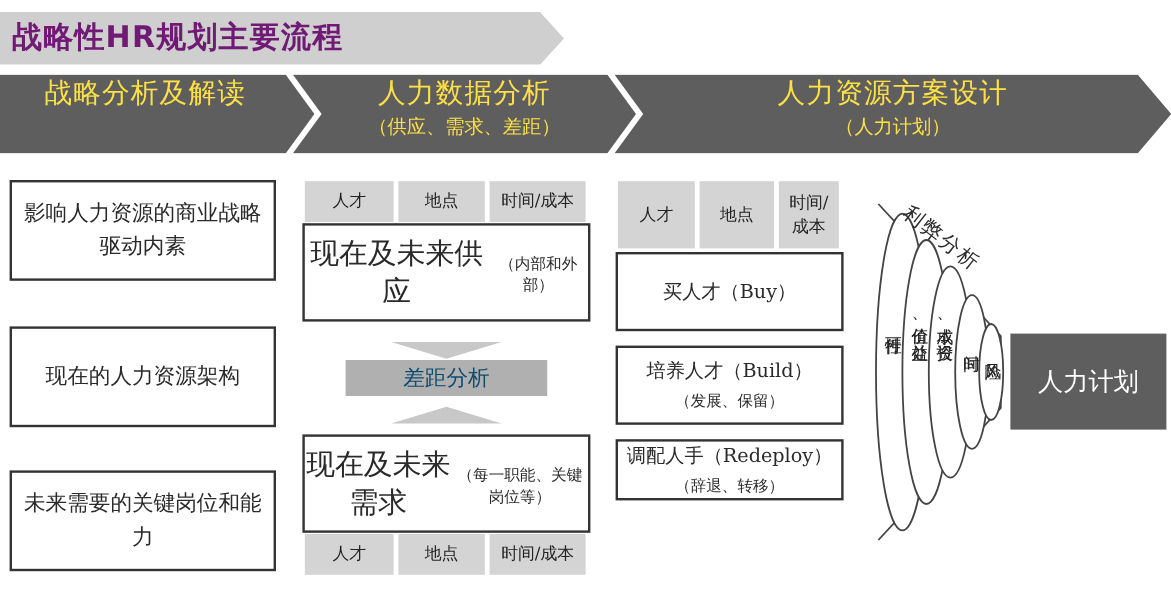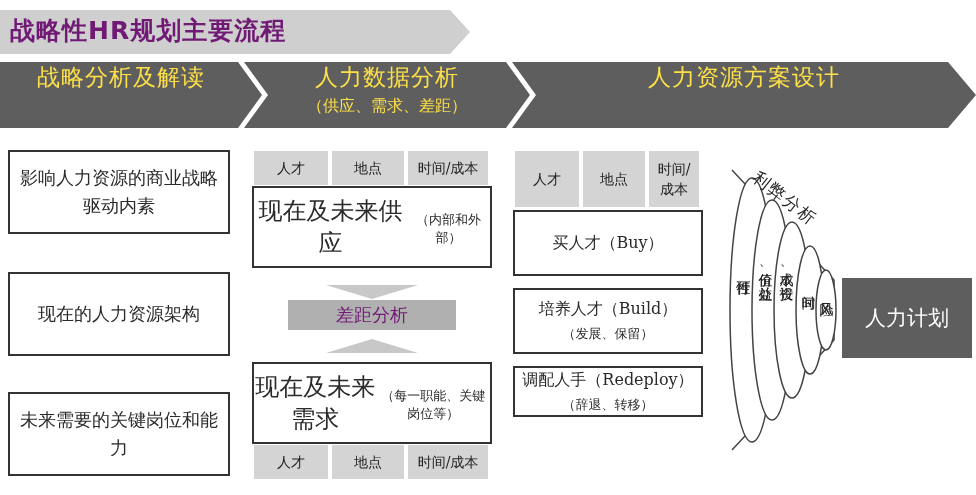--- a/index.html
+++ b/index.html
@@ -37,21 +37,21 @@
     align-items: center; justify-content: center; text-align: center; line-height: 20px;
   }
   .main-box {
     border: 2px solid #333; background: #fff; box-sizing: border-box;
     display: flex; flex-direction: row; align-items: center; justify-content: center; text-align: center;
   }
   .main-box .big { font-size: 24px; }
   .main-box .small { font-size: 13px; margin-top: 4px; }
   .gap-bar {
     left: 288px; top: 300px; width: 168px; height: 30px; background: #b0b0b0;
-    display: flex; align-items: center; justify-content: center; font-size: 18px; color: #701a75;
+    display: flex; align-items: center; justify-content: center; font-size: 18px; color: #0c4a6e;
   }
   .tri { width: 0; height: 0; border-left: 46px solid transparent; border-right: 46px solid transparent; }
   .tri-down { left: 326px; top: 285px; border-top: 14px solid #c8c8c8; }
   .tri-up { left: 326px; top: 339px; border-bottom: 14px solid #c8c8c8; }
   .option-box {
     left: 513px; width: 190px; border: 2px solid #333; background: #fff; box-sizing: border-box;
     display: flex; flex-direction: column; align-items: center; justify-content: center; text-align: left;
   }
   .option-box .big { font-size: 16px; }
   .option-box .small { font-size: 13px; margin-top: 5px; }
@@ -69,20 +69,21 @@
 
 <div class="abs phase phase-1">
   <div class="t1">战略分析及解读</div>
 </div>
 <div class="abs phase phase-2">
   <div class="t1">人力数据分析</div>
   <div class="t2">（供应、需求、差距）</div>
 </div>
 <div class="abs phase phase-3">
   <div class="t1">人力资源方案设计</div>
+  <div class="t2">（人力计划）</div>
 </div>
 
 <div class="abs left-box" style="top:150px;height:84px;">
   <span>影响人力资源的商业战略驱动内素</span>
 </div>
 <div class="abs left-box" style="top:272px;height:84px;">
   <span>现在的人力资源架构</span>
 </div>
 <div class="abs left-box" style="top:392px;height:84px;">
   <span>未来需要的关键岗位和能力</span>

